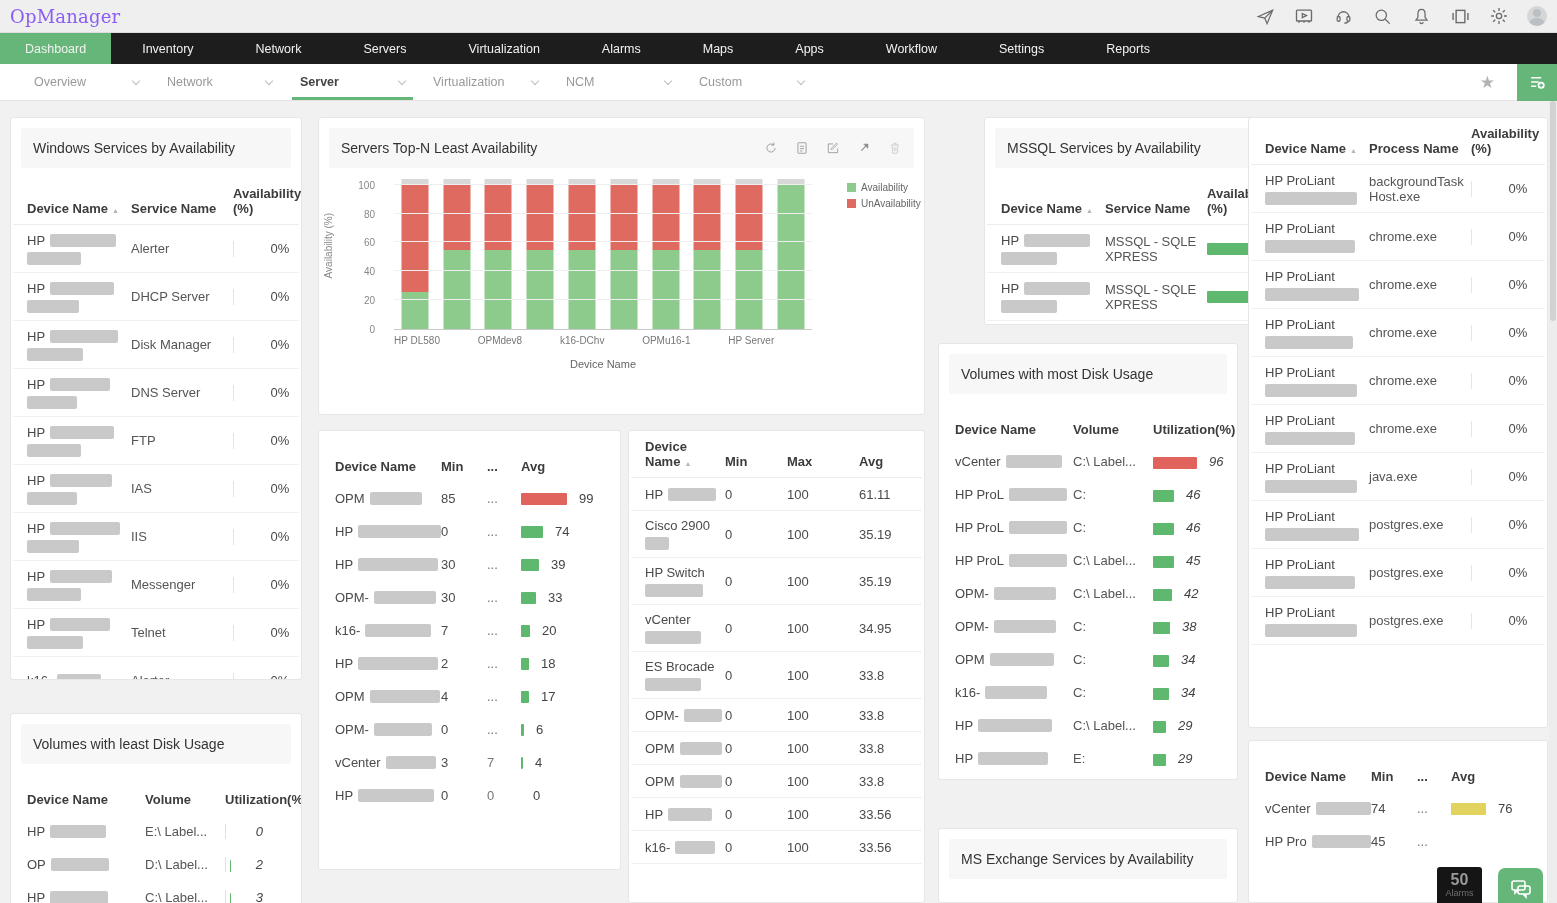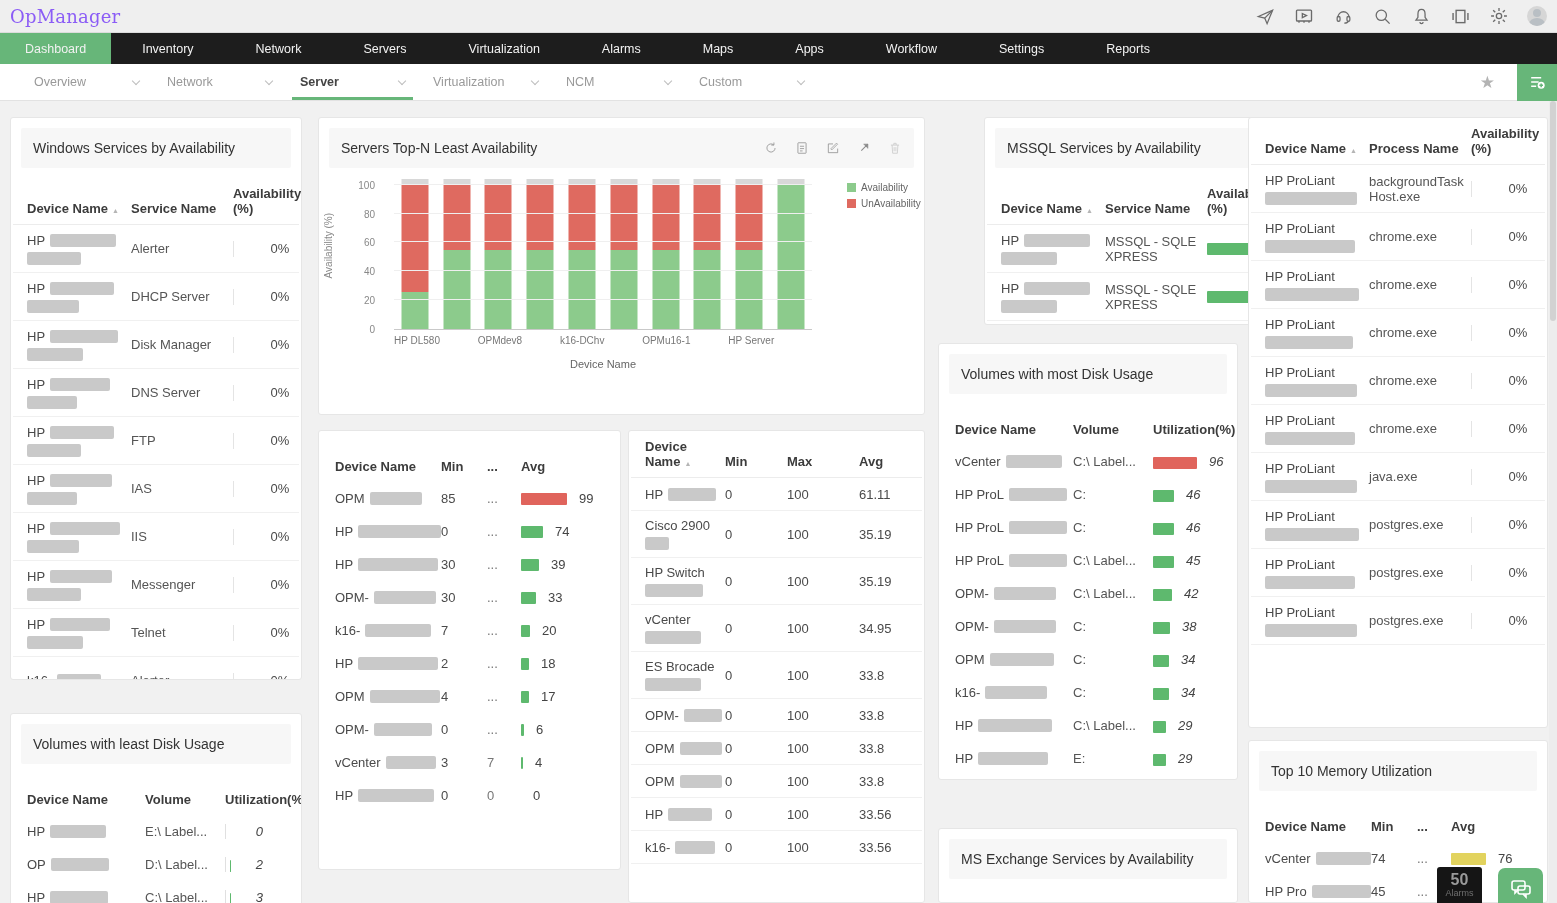--- a/index.html
+++ b/index.html
@@ -1233,23 +1233,20 @@
             <div class="c-val3">
               <span class="vsep"></span>
               <span class="vtx">0%</span>
             </div>
           </div>
         </div>
     </div>
   </div>
 
   <div class="card" style="left:1248px;top:740px;width:300px;height:163px;">
-    <div class="card-head">
-        <span>Top 10 Memory Utilization</span>
-      </div>
     <div class="tbl gap">
       <div class="thead" style="border-bottom:none;">
         <span class="c-dev4">Device Name</span>
         <span class="c-min4" style="font-weight:bold;">Min</span>
         <span class="c-mid4" style="font-weight:bold;color:#3c3c3c;">...</span>
         <span style="flex:1;font-weight:bold;">Avg</span>
       </div>
       <div>
 
           <div class="trow" style="border-bottom:none;">

